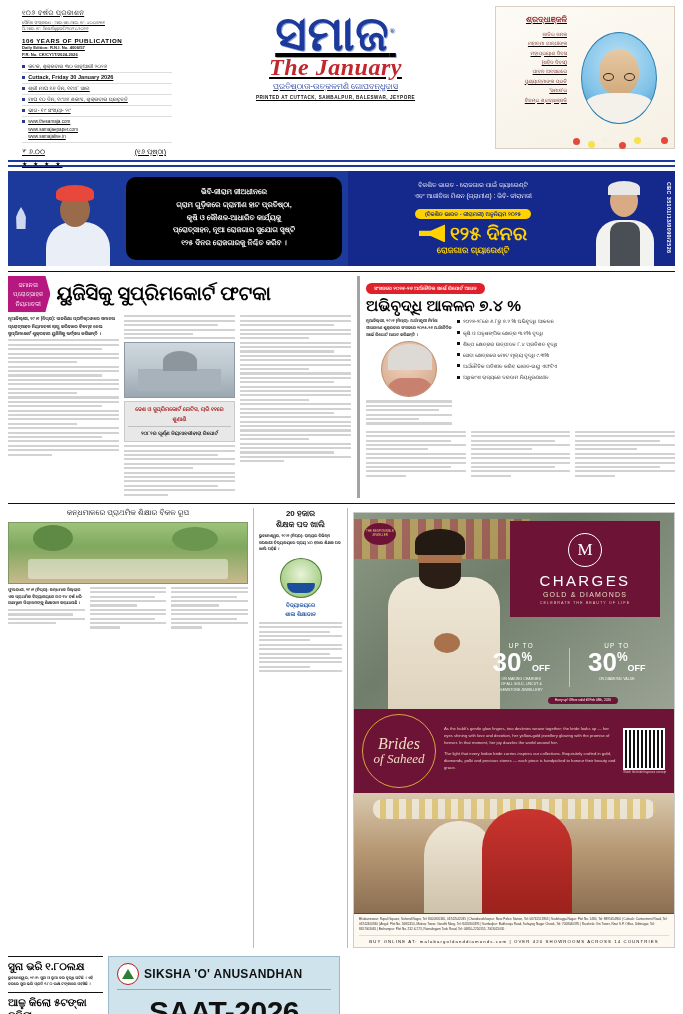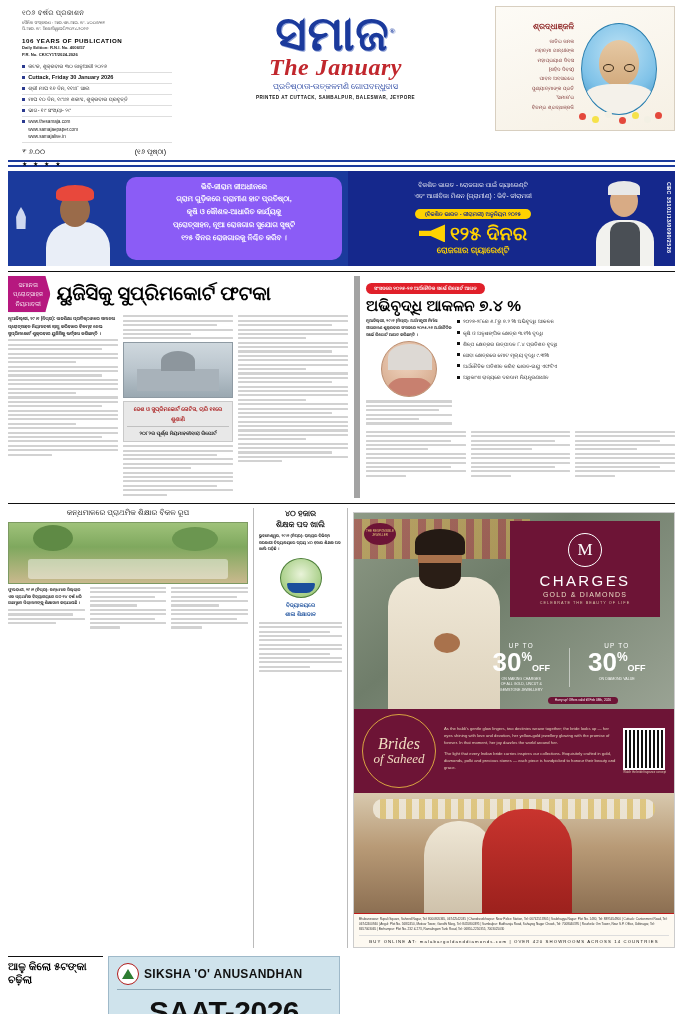--- a/index.html
+++ b/index.html
@@ -6,21 +6,21 @@
   body {
     width: 683px; height: 1014px;
     background: #ffffff;
     font-family: "Liberation Sans", sans-serif;
     overflow: hidden;
     position: relative;
   }
   .page { width: 683px; height: 1014px; position: relative; padding: 6px 8px; }
 
   
-  .masthead { display: flex; height: 150px; align-items: flex-start; }
+  .masthead { display: flex; height: 150px; align-items: flex-start; text-decoration: underline; }
   .mh-left { width: 168px; padding: 2px 4px 0 14px; font-size: 5.2px; line-height: 1.55; color: #000; }
   .mh-odia-top { font-size: 7px; color: #1a1a1a; letter-spacing: .2px; margin-bottom: 1px; }
   .mh-sub { font-size: 4.3px; color: #333; line-height: 1.5; }
   .mh-years { font-size: 6.2px; font-weight: bold; letter-spacing: .55px; margin-top: 3px; color: #000; }
   .mh-reg { font-size: 4.2px; font-weight: bold; color: #222; line-height: 1.6; }
   .mh-rows { margin-top: 3px; }
   .mh-row { display: flex; align-items: flex-start; gap: 3px; padding: 1.3px 0; border-bottom: .4px solid #dedede; }
   .bullet-sq { width: 3.2px; height: 3.2px; background: #2b3a8f; flex: none; margin-top: 1.6px; }
   .mh-row-txt { font-size: 5.3px; color: #111; line-height: 1.4; }
   .mh-row-txt.en { font-weight: bold; font-size: 5.6px; }
@@ -35,21 +35,21 @@
     text-shadow: 1px 1px 0 #8fa2d8;
   }
   .logo-reg { font-size: 7px; vertical-align: super; color: #1b3a9c; }
   .logo-eng {
     font-size: 24px; color: #c1272d; font-family: "Liberation Serif", serif;
     font-style: italic; font-weight: bold; margin-top: -4px; letter-spacing: .5px;
   }
   .logo-tag { font-size: 8px; color: #1b3a9c; margin-top: 1px; font-family: "Liberation Serif", serif; }
   .logo-print { font-size: 4.6px; color: #111; letter-spacing: .5px; margin-top: 3px; font-weight: bold; }
 
-  .mh-gandhi { width: 180px; border: 1px solid #d8cfc0; background: linear-gradient(160deg,#fdfbf6,#f6f0e4); display: flex; padding: 10px; height: 125px; }
+  .mh-gandhi { width: 180px; border: 1px solid #d8cfc0; background: linear-gradient(160deg,#fdfbf6,#f6f0e4); display: flex; padding: 3px; height: 143px; }
   .gan-text { width: 68px; text-align: right; font-size: 5.1px; line-height: 1.85; color: #6b1a1a; padding-top: 3px; }
   .gan-title { font-size: 8px; color: #8a1c1c; font-weight: bold; margin-bottom: 2px; }
   .gan-pic { flex: 1; position: relative; display: flex; align-items: center; justify-content: center; }
   .gan-oval {
     width: 76px; height: 92px; border-radius: 50%;
     background: radial-gradient(circle at 50% 32%, #bfe3f5 0%, #7fc2e8 55%, #2f84bb 100%);
     border: 1.5px solid #2b7fae; position: relative; overflow: hidden;
   }
   .gan-head {
     position: absolute; left: 50%; top: 16px; transform: translateX(-50%);
@@ -68,40 +68,40 @@
 
   
   .gov-banner { display: flex; height: 95px; margin-top: 4px; position: relative; }
   .gov-left { width: 340px; background: #1b3a9c; position: relative; display: flex; }
   .emblem { width: 26px; display: flex; align-items: center; justify-content: center; flex: none; }
   .emblem-g { width: 14px; height: 22px; background: #cfd8f0; clip-path: polygon(50% 0,70% 22%,85% 45%,82% 100%,18% 100%,15% 45%,30% 22%); }
   .farmer { width: 92px; position: relative; flex: none; }
   .farmer-head { position: absolute; left: 26px; top: 22px; width: 30px; height: 34px; border-radius: 50%; background: #9a6b4a; }
   .farmer-cap { position: absolute; left: 22px; top: 14px; width: 38px; height: 16px; background: #e8483c; border-radius: 50% 50% 20% 20%; }
   .farmer-body { position: absolute; left: 12px; bottom: 0; width: 64px; height: 44px; background: #e9eef7; border-radius: 26px 26px 0 0; }
-  .gov-msg { flex: 1; background: #8b5cf6; margin: 6px 6px 6px 0; border-radius: 10px; display: flex; justify-content: center; padding: 4px 8px; }
+  .gov-msg { flex: 1; background: #000000; margin: 6px 6px 6px 0; border-radius: 10px; display: flex; align-items: center; justify-content: center; padding: 4px 8px; }
   .gov-msg-txt { color: #fff; font-size: 7.3px; line-height: 1.75; text-align: center; font-weight: bold; }
   .gov-right { flex: 1; background: #15288c; position: relative; display: flex; align-items: center; padding-left: 10px; }
   .gov-r-text { flex: 1; text-align: center; color: #fff; }
   .gov-r-l1 { font-size: 6.4px; line-height: 1.7; }
   .gov-pill { display: inline-block; background: #ffd200; color: #15288c; font-size: 5.6px; padding: 1.5px 10px; border-radius: 8px; margin-top: 3px; font-weight: bold; }
   .gov-big { display: flex; align-items: center; justify-content: center; gap: 5px; margin-top: 4px; }
   .mega { width: 26px; height: 18px; background: #ffd200; clip-path: polygon(0 35%,45% 35%,100% 0,100% 100%,45% 65%,0 65%); }
   .gov-big-txt { color: #ffd200; font-size: 19px; font-weight: bold; line-height: 1; }
   .gov-big-sub { color: #ffd200; font-size: 8.5px; font-weight: bold; margin-top: 2px; }
   .modi { width: 74px; position: relative; flex: none; height: 100%; }
   .modi-head { position: absolute; left: 22px; top: 14px; width: 28px; height: 32px; border-radius: 50%; background: #d8ab85; }
   .modi-hair { position: absolute; left: 20px; top: 10px; width: 32px; height: 14px; border-radius: 50% 50% 0 0; background: #e8e8e8; }
   .modi-body { position: absolute; left: 8px; bottom: 0; width: 58px; height: 46px; background: #f2f2ee; border-radius: 22px 22px 0 0; }
   .modi-vest { position: absolute; left: 22px; bottom: 0; width: 30px; height: 44px; background: #4a4f55; border-radius: 10px 10px 0 0; }
   .cbc { width: 13px; background: #15288c; color: #fff; font-size: 5.4px; font-weight: bold; writing-mode: vertical-rl; display: flex; align-items: center; justify-content: center; letter-spacing: .4px; flex: none; }
 
   
   .news-top { display: flex; margin-top: 5px; border-top: 1.6px solid #111; padding-top: 4px; }
-  .col-main { width: 352px; padding-right: 6px; border-right: 6px solid #a3a3a3; }
+  .col-main { width: 352px; padding-right: 6px; border-right: 3px solid #a3a3a3; }
   .col-right { flex: 1; padding-left: 6px; }
 
   .hl-row { display: flex; align-items: center; gap: 6px; }
   .tag-magenta {
     background: #b6187f; color: #fff; font-size: 6.2px; line-height: 1.55;
     padding: 4px 7px 4px 5px; text-align: center;
     clip-path: polygon(0 0, 88% 0, 100% 50%, 88% 100%, 0 100%);
     box-shadow: 1px 1px 2px rgba(0,0,0,.3);
   }
   .headline-main { font-size: 19.5px; font-weight: bold; color: #000; line-height: 1.12; letter-spacing: -.2px; }
@@ -600,21 +600,21 @@
               <div class="ln"></div>
               <div class="ln m"></div>
             <div class="ln"></div>
               <div class="ln xs"></div>
           </div>
         </div>
       </div>
     </div>
 
     <div class="mid-mid">
-      <div class="mid-kicker2" style="white-space:pre-line">୪୦ ହଜାର
+      <div class="mid-kicker2" style="white-space:pre-line">20 ହଜାର
 ଶିକ୍ଷକ ପଦ ଖାଲି</div>
       <div class="lead-in" style="font-size:4.1px;margin-top:3px">ଭୁବନେଶ୍ୱର, ୨୯।୧ (ନିପ୍ର): ରାଜ୍ୟର ବିଭିନ୍ନ ସରକାରୀ ବିଦ୍ୟାଳୟରେ ପ୍ରାୟ ୪୦ ହଜାର ଶିକ୍ଷକ ପଦ ଖାଲି ପଡ଼ିଛି ।</div>
       <div class="edu-logo">
           <div class="edu-book"></div>
         </div>
       <div class="edu-cap" style="white-space:pre-line">ବିଦ୍ୟାଳୟରେ
 ଶାଳା ଶିକ୍ଷାଦାନ</div>
       <div class="body-lines" style="margin-top:3px">
         <div class="ln"></div>
           <div class="ln"></div>
@@ -696,20 +696,24 @@
           <div class="mf-buy">BUY ONLINE AT: malabargoldanddiamonds.com | OVER 420 SHOWROOMS ACROSS 14 COUNTRIES</div>
         </div>
       </div>
     </div>
   </div>
 
   <div style="display:flex;margin-top:4px">
 
     <div style="width:100px;padding-right:5px">
       <div class="bl-sec">
+        <div class="bl-hl">ସୁନା ଭରି ୧.୮୦ଲକ୍ଷ</div>
+        <div class="lead-in" style="font-size:4px;margin-top:2px">ଭୁବନେଶ୍ୱର, ୨୯।୧: ସୁନା ଓ ରୂପା ଦର ବୃଦ୍ଧି ଘଟିଛି । ଏହି ଦରରେ ସୁନା ଭରି ପ୍ରତି ୧.୮୦ ଲକ୍ଷ ଟଙ୍କାରେ ପହଞ୍ଚିଛି ।</div>
+      </div>
+      <div class="bl-sec">
         <div class="bl-hl">ଆଳୁ କିଲୋ ୫ଟଙ୍କା ଚଢ଼ିଲା</div>
 
       </div>
 
     </div>
 
     <div style="width:237px;padding-right:5px">
       <div class="saat">
         <div class="saat-top">
           <div class="soa-logo">

